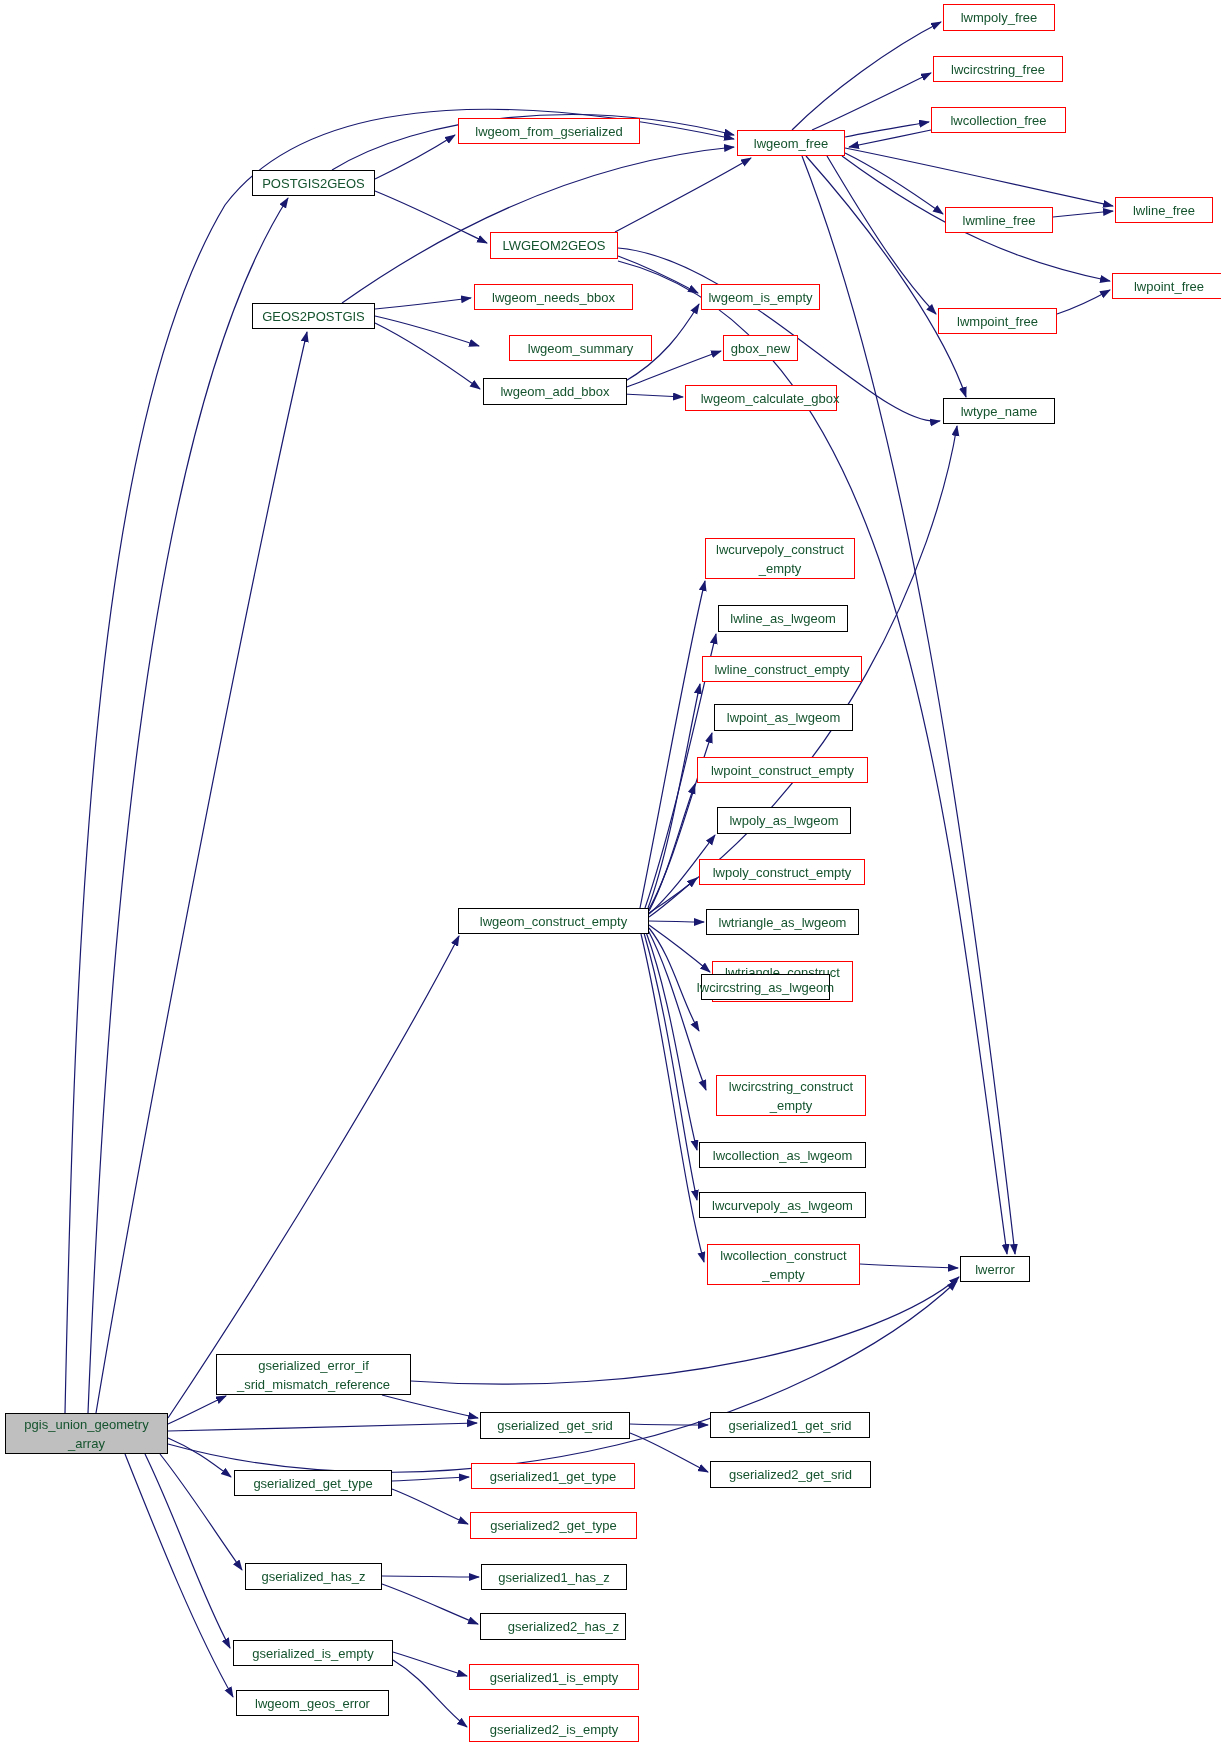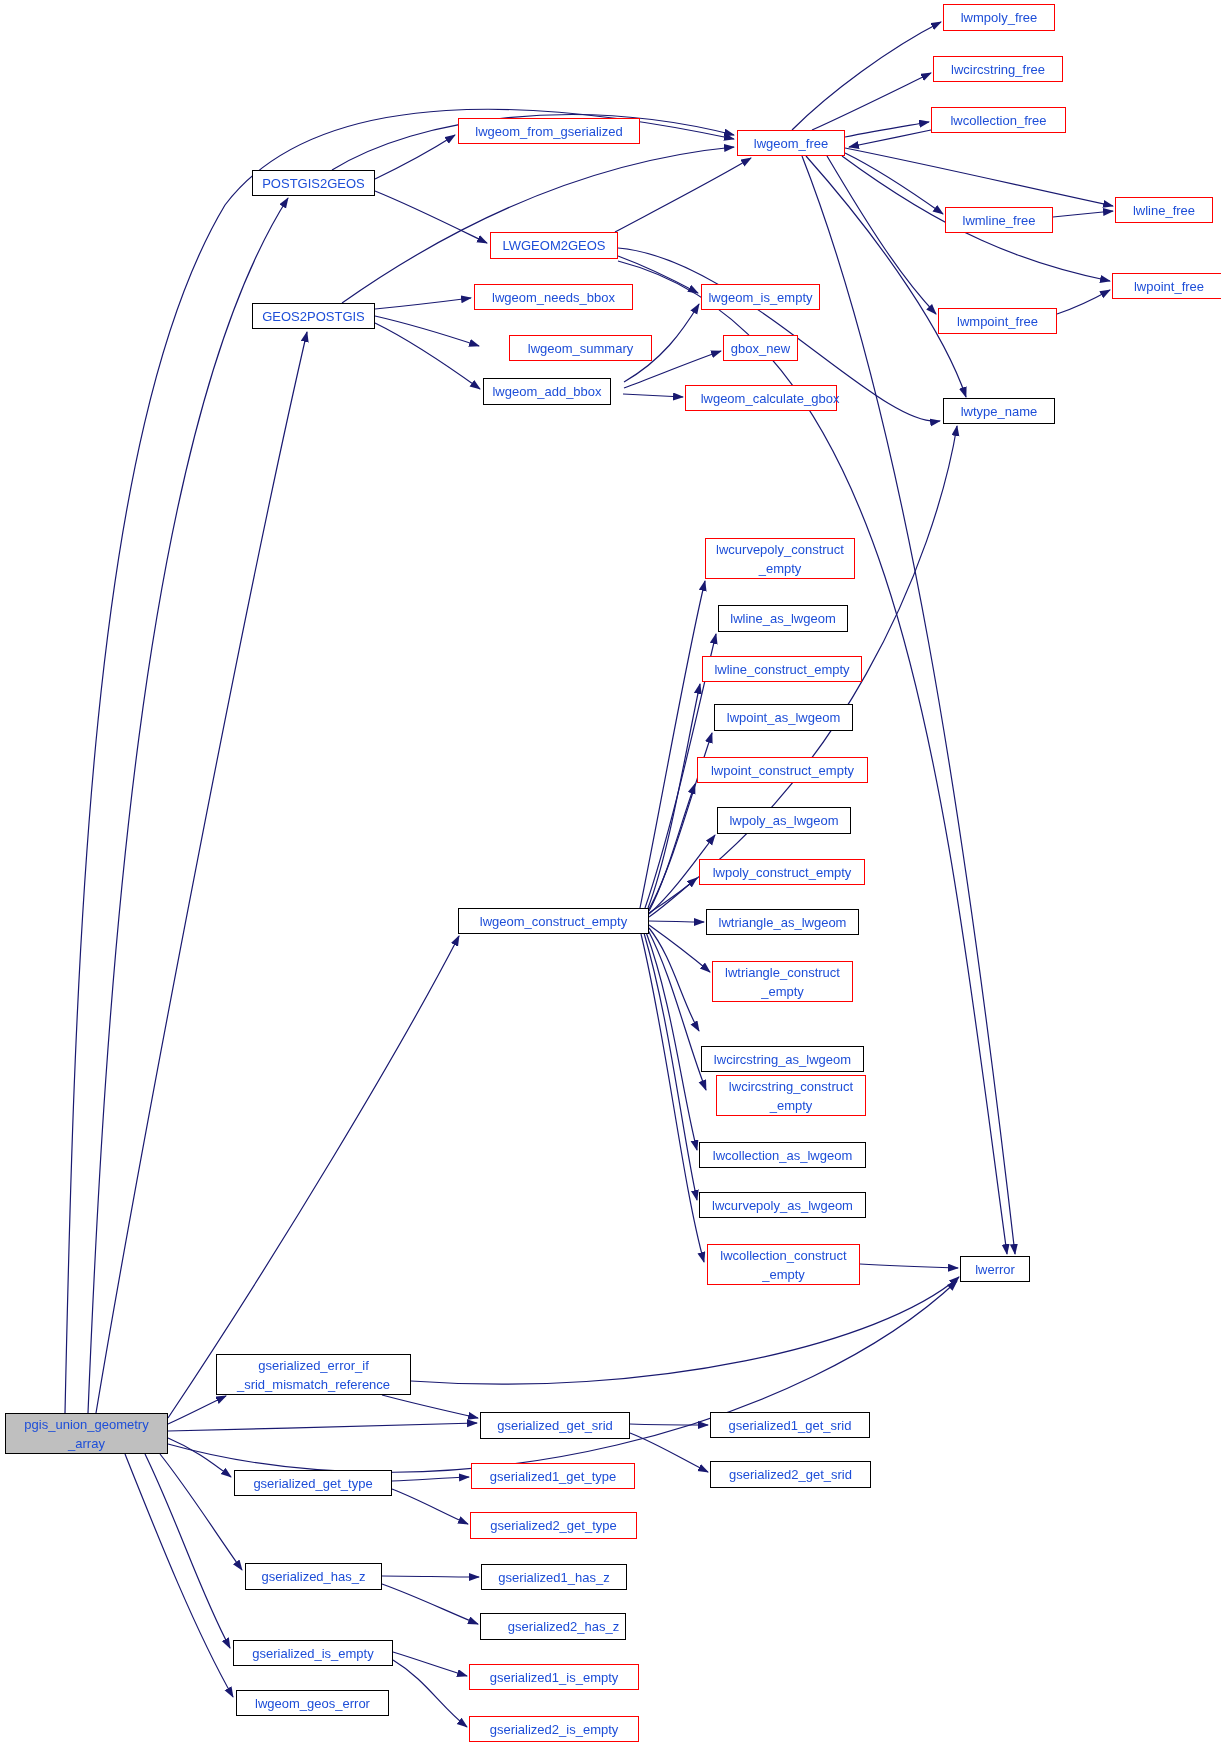--- a/index.html
+++ b/index.html
@@ -19,21 +19,21 @@
   }
   .canvas svg{position:absolute;left:0;top:0;}
   .edge{fill:none;stroke:var(--edge-color);stroke-width:1.2px;}
   .node{
     position:absolute;
     display:flex;align-items:center;justify-content:center;
     text-align:center;
     box-sizing:border-box;
     background:#ffffff;
     border:1px solid var(--black-border);
-    color:#1d4ed8;
+    color:#14532d;
     font-size:13px;
     line-height:19px;
     white-space:pre-line;
     cursor:pointer;
     padding:0 2px;
   }
   .node.red{border-color:var(--red-border);}
   .node.main{background:var(--main-fill);}
 </style>
 </head>
@@ -112,21 +112,21 @@
     </svg>
   <div id="nodes">
       <div class="node main" style="left: 5px; top: 1413px; width: 163px; height: 41px;">pgis_union_geometry
 _array</div>
       <div class="node black" style="left: 252px; top: 170px; width: 123px; height: 26px;">POSTGIS2GEOS</div>
       <div class="node black" style="left: 252px; top: 303px; width: 123px; height: 26px;">GEOS2POSTGIS</div>
       <div class="node red" style="left: 458px; top: 118px; width: 182px; height: 26px;">lwgeom_from_gserialized</div>
       <div class="node red" style="left: 490px; top: 232px; width: 128px; height: 27px;">LWGEOM2GEOS</div>
       <div class="node red" style="left: 474px; top: 284px; width: 159px; height: 26px;">lwgeom_needs_bbox</div>
       <div class="node red" style="left: 482px; top: 335px; width: 143px; height: 26px; margin-left: 27px;">lwgeom_summary</div>
-      <div class="node black" style="left: 483px; top: 378px; width: 128px; height: 27px;">lwgeom_add_bbox</div>
+      <div class="node black" style="left: 483px; top: 378px; width: 144px; height: 27px;">lwgeom_add_bbox</div>
       <div class="node red" style="left: 701px; top: 284px; width: 119px; height: 26px;">lwgeom_is_empty</div>
       <div class="node red" style="left: 723px; top: 335px; width: 75px; height: 26px;">gbox_new</div>
       <div class="node red" style="left: 685px; top: 385px; width: 152px; height: 26px; padding-left: 20px;">lwgeom_calculate_gbox</div>
       <div class="node black" style="left: 943px; top: 398px; width: 112px; height: 26px;">lwtype_name</div>
       <div class="node red" style="left: 943px; top: 4px; width: 112px; height: 27px;">lwmpoly_free</div>
       <div class="node red" style="left: 933px; top: 56px; width: 130px; height: 26px;">lwcircstring_free</div>
       <div class="node red" style="left: 931px; top: 107px; width: 135px; height: 26px;">lwcollection_free</div>
       <div class="node red" style="left: 737px; top: 130px; width: 108px; height: 26px;">lwgeom_free</div>
       <div class="node red" style="left: 1115px; top: 197px; width: 98px; height: 26px;">lwline_free</div>
       <div class="node red" style="left: 945px; top: 207px; width: 108px; height: 26px;">lwmline_free</div>
@@ -137,21 +137,21 @@
 _empty</div>
       <div class="node black" style="left: 718px; top: 605px; width: 130px; height: 27px;">lwline_as_lwgeom</div>
       <div class="node red" style="left: 702px; top: 656px; width: 160px; height: 26px;">lwline_construct_empty</div>
       <div class="node black" style="left: 714px; top: 704px; width: 139px; height: 27px;">lwpoint_as_lwgeom</div>
       <div class="node red" style="left: 697px; top: 757px; width: 171px; height: 26px;">lwpoint_construct_empty</div>
       <div class="node black" style="left: 717px; top: 807px; width: 134px; height: 27px;">lwpoly_as_lwgeom</div>
       <div class="node red" style="left: 699px; top: 859px; width: 166px; height: 26px;">lwpoly_construct_empty</div>
       <div class="node black" style="left: 706px; top: 909px; width: 153px; height: 26px;">lwtriangle_as_lwgeom</div>
       <div class="node red" style="left: 712px; top: 961px; width: 141px; height: 41px;">lwtriangle_construct
 _empty</div>
-      <div class="node black" style="left: 701px; top: 1046px; width: 163px; height: 26px;">lwcircstring_as_lwgeom</div>
+      <div class="node black" style="left: 701px; top: 974px; width: 129px; height: 26px;">lwcircstring_as_lwgeom</div>
       <div class="node red" style="left: 708px; top: 1075px; width: 150px; height: 41px; margin-left: 8px;">lwcircstring_construct
 _empty</div>
       <div class="node black" style="left: 699px; top: 1142px; width: 167px; height: 26px;">lwcollection_as_lwgeom</div>
       <div class="node black" style="left: 699px; top: 1192px; width: 167px; height: 26px;">lwcurvepoly_as_lwgeom</div>
       <div class="node red" style="left: 707px; top: 1244px; width: 153px; height: 41px;">lwcollection_construct
 _empty</div>
       <div class="node black" style="left: 960px; top: 1256px; width: 70px; height: 26px;">lwerror</div>
       <div class="node black" style="left: 216px; top: 1354px; width: 195px; height: 41px;">gserialized_error_if
 _srid_mismatch_reference</div>
       <div class="node black" style="left: 480px; top: 1412px; width: 150px; height: 27px;">gserialized_get_srid</div>

